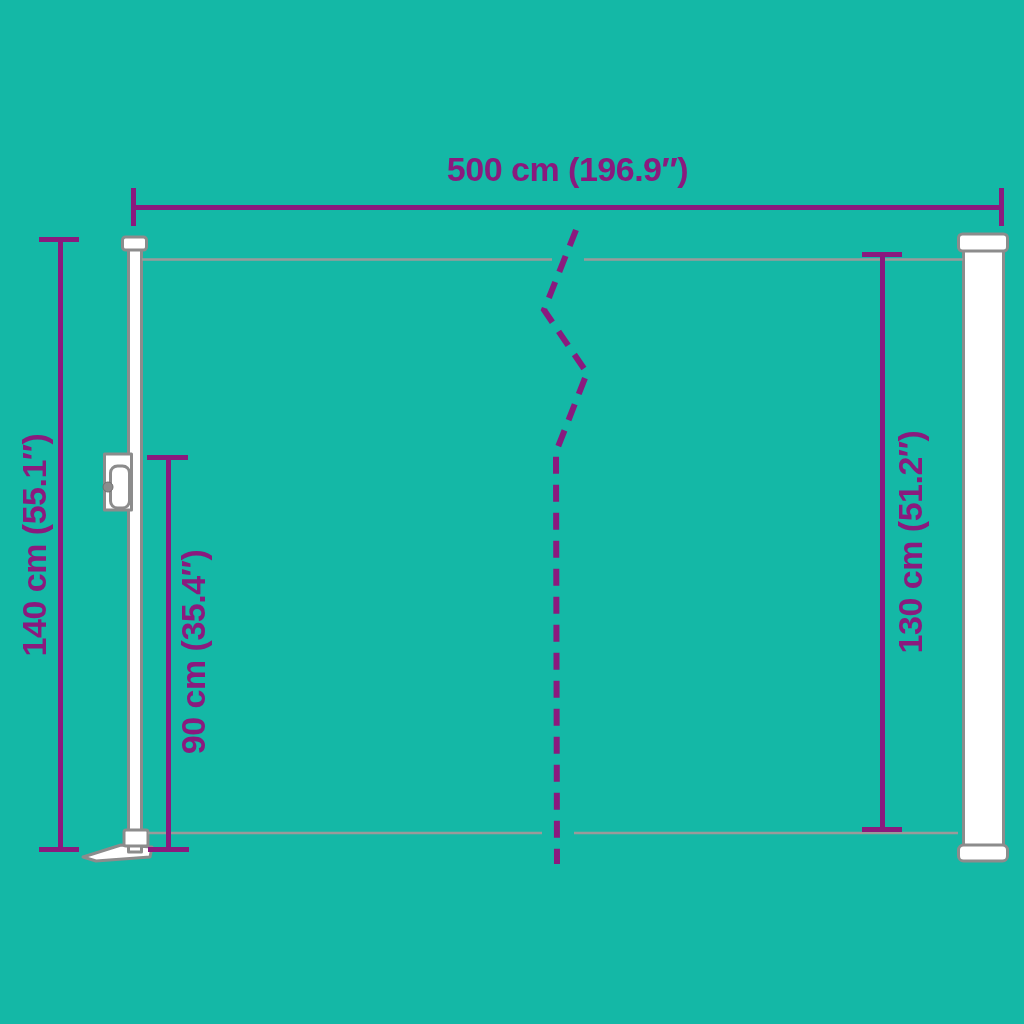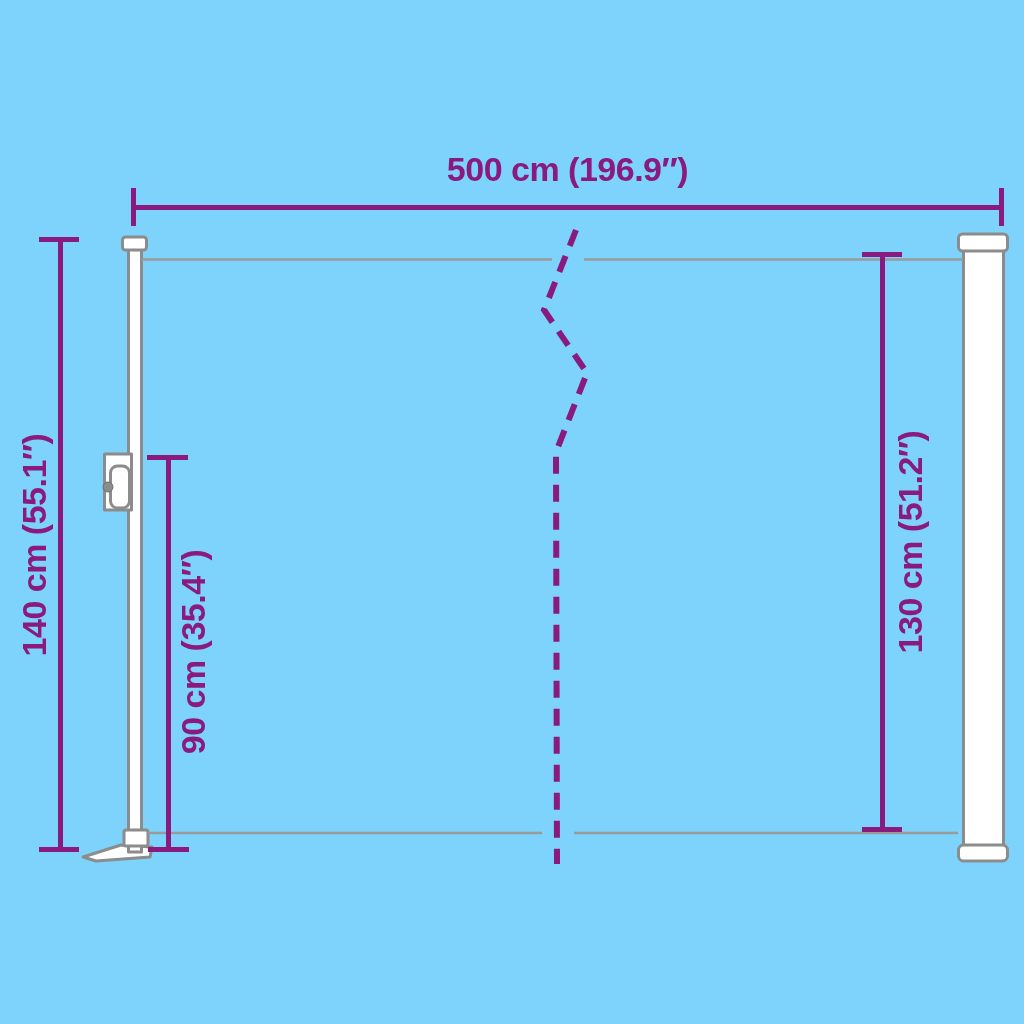--- a/index.html
+++ b/index.html
@@ -1,19 +1,19 @@
 <!DOCTYPE html>
 <html><head>
 <meta charset="utf-8">
 <style>
   html,body{margin:0;padding:0;background:#ffffff;}
   .canvas{
     position:relative;
     width:1024px;height:1024px;
-    background:#7dd3fc;
+    background:#14b8a6;
     overflow:hidden;
     font-family:"Liberation Sans", sans-serif;
   }
   
   .dim{position:absolute;background:#8a1a7e;}
   .dim-label{
     position:absolute;
     color:#8a1a7e;
     font-weight:bold;
     font-size:34px;

